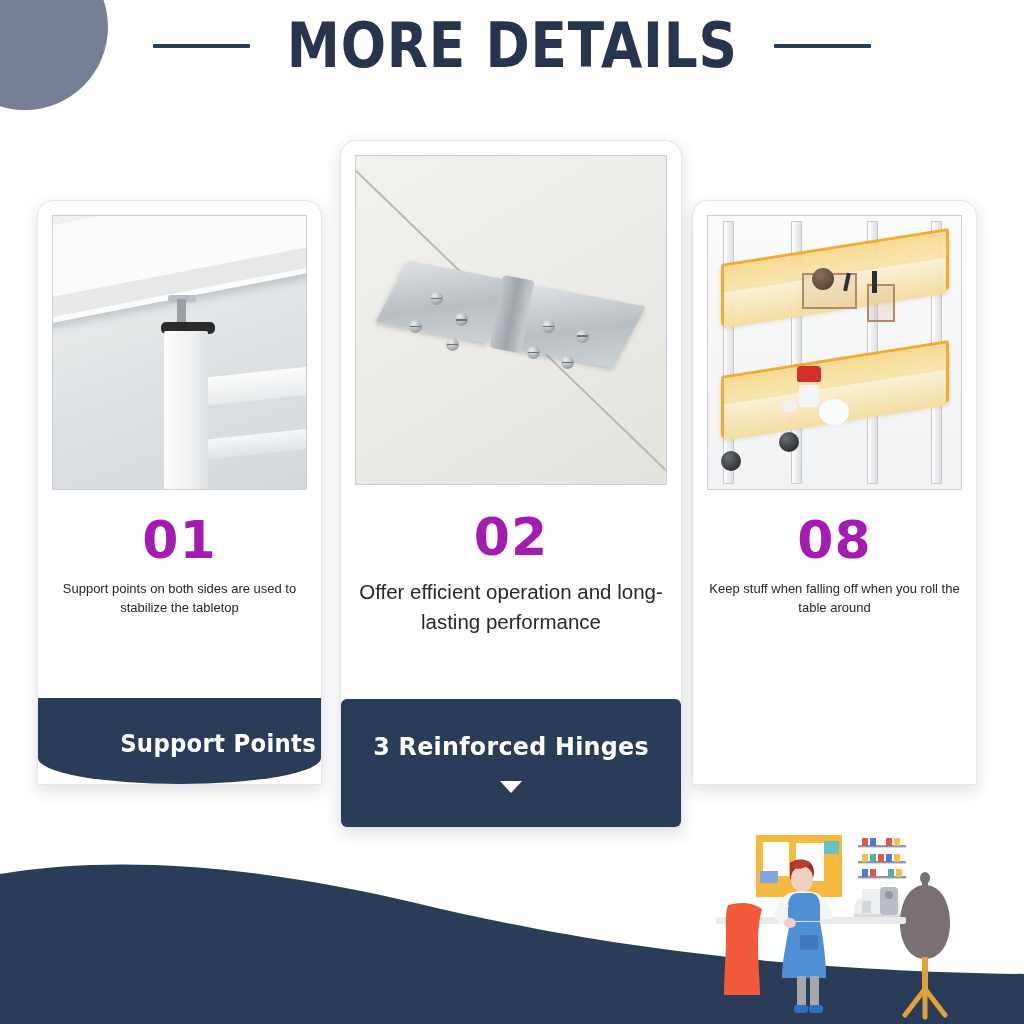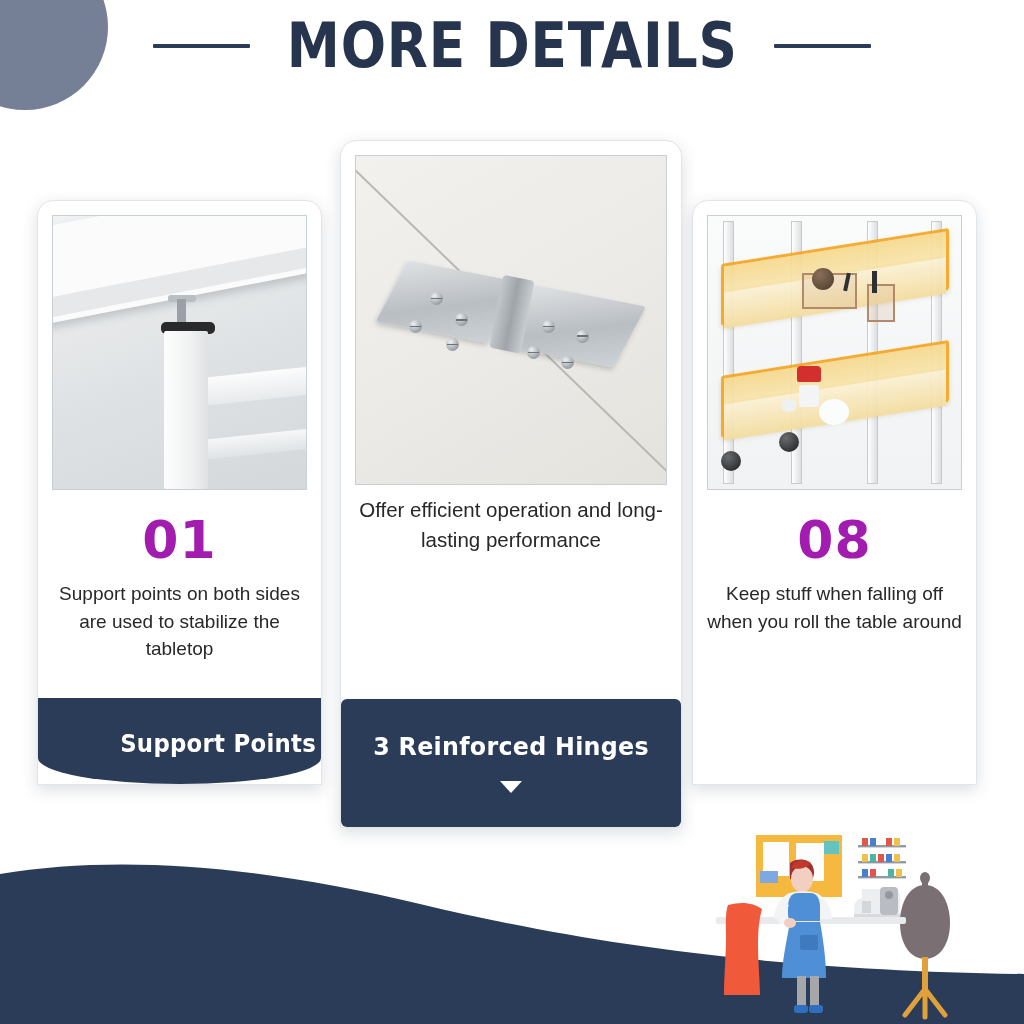--- a/index.html
+++ b/index.html
@@ -64,21 +64,21 @@
 
   .card-number{
     text-align:center;
     font-family:"DejaVu Sans", sans-serif;
     font-size:52px; font-weight:bold; color:#a21caf;
     margin-top:20px; letter-spacing:1px;
   }
   .card-2 .card-number{ margin-top:22px; }
   .card-desc{
     text-align:center; color:#282828;
-    font-size:19px; line-height:1.45;
+    font-size:13px; line-height:1.45;
     padding:10px 8px 0 8px;
   }
   .card-2 .card-desc{ font-size:20.5px; }
 
   .card-footer{
     margin-top:auto;
     background:#2b3c59;
     color:#ffffff;
     border-radius:0 0 50% 50% / 0 0 26px 26px;
     display:flex; flex-direction:column;
@@ -188,20 +188,21 @@
         <div class="screw" style="left:24%;top:41.5%;"></div>
         <div class="screw" style="left:17%;top:50%;"></div>
         <div class="screw" style="left:32%;top:48%;"></div>
         <div class="screw" style="left:29%;top:55.5%;"></div>
         <div class="screw" style="left:60%;top:50%;"></div>
         <div class="screw" style="left:71%;top:53%;"></div>
         <div class="screw" style="left:55%;top:58%;"></div>
         <div class="screw" style="left:66%;top:61%;"></div>
       </div>
     </div>
+    <div class="card-number">02</div>
     <div class="card-desc">Offer efficient operation and long-lasting performance</div>
     <div class="card-footer">
       <div class="card-footer-label">3 Reinforced Hinges</div>
       <div class="chevron-down"></div>
     </div>
   </div>
 
   <div class="card card-3">
     <div class="card-photo-wrap">
       <div class="card-photo">

